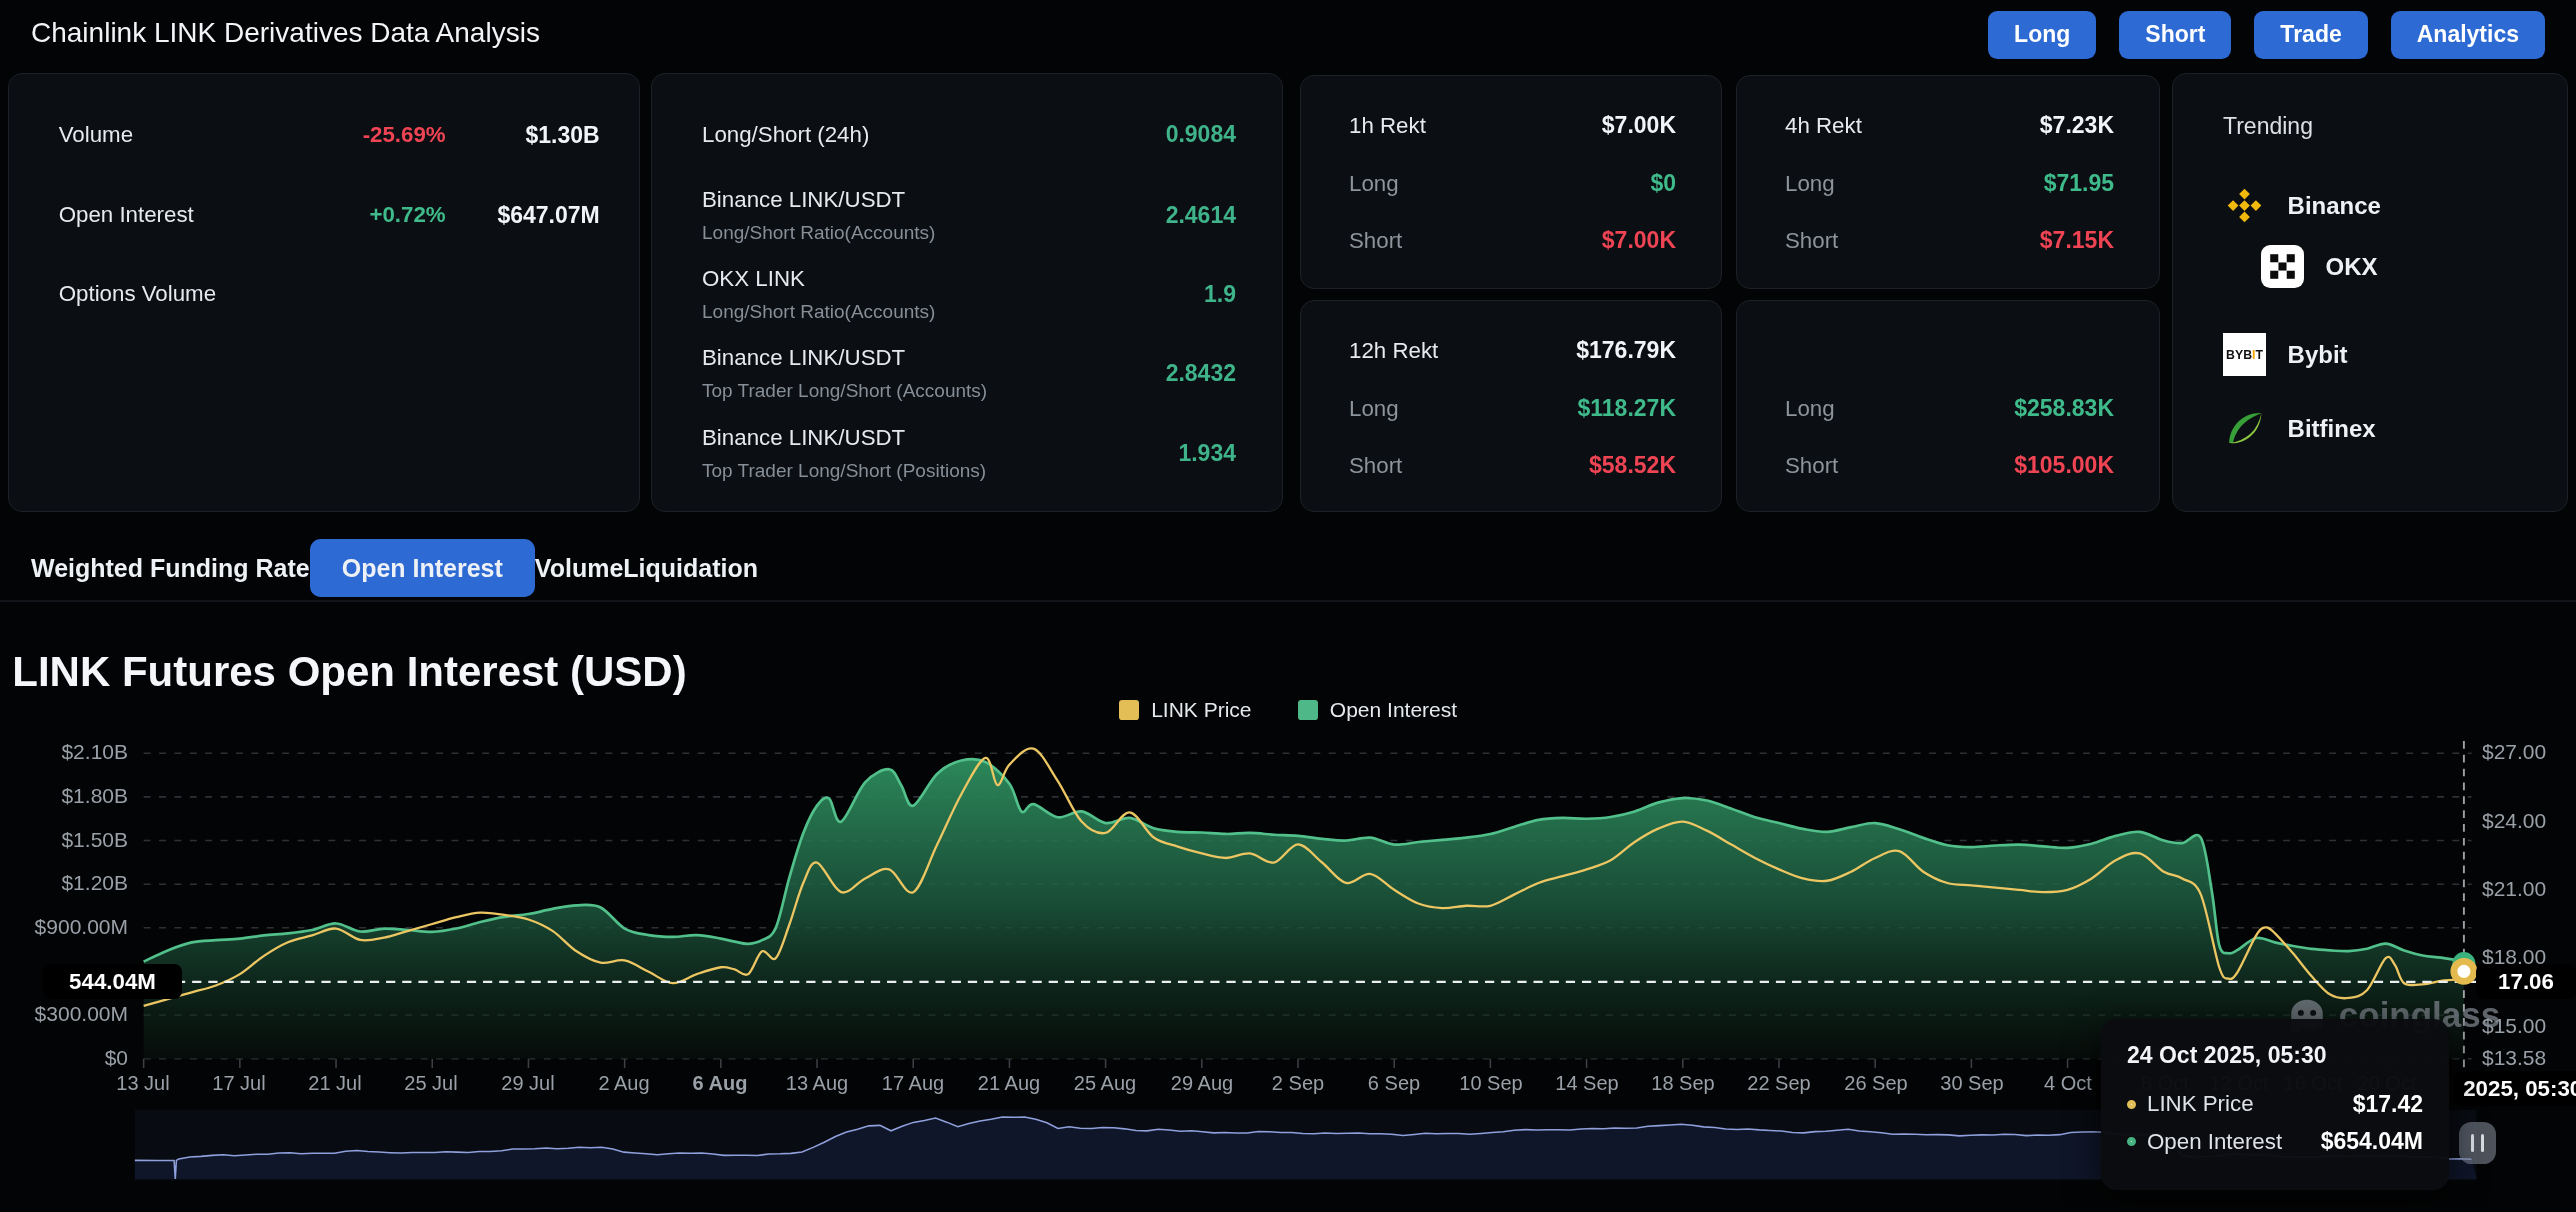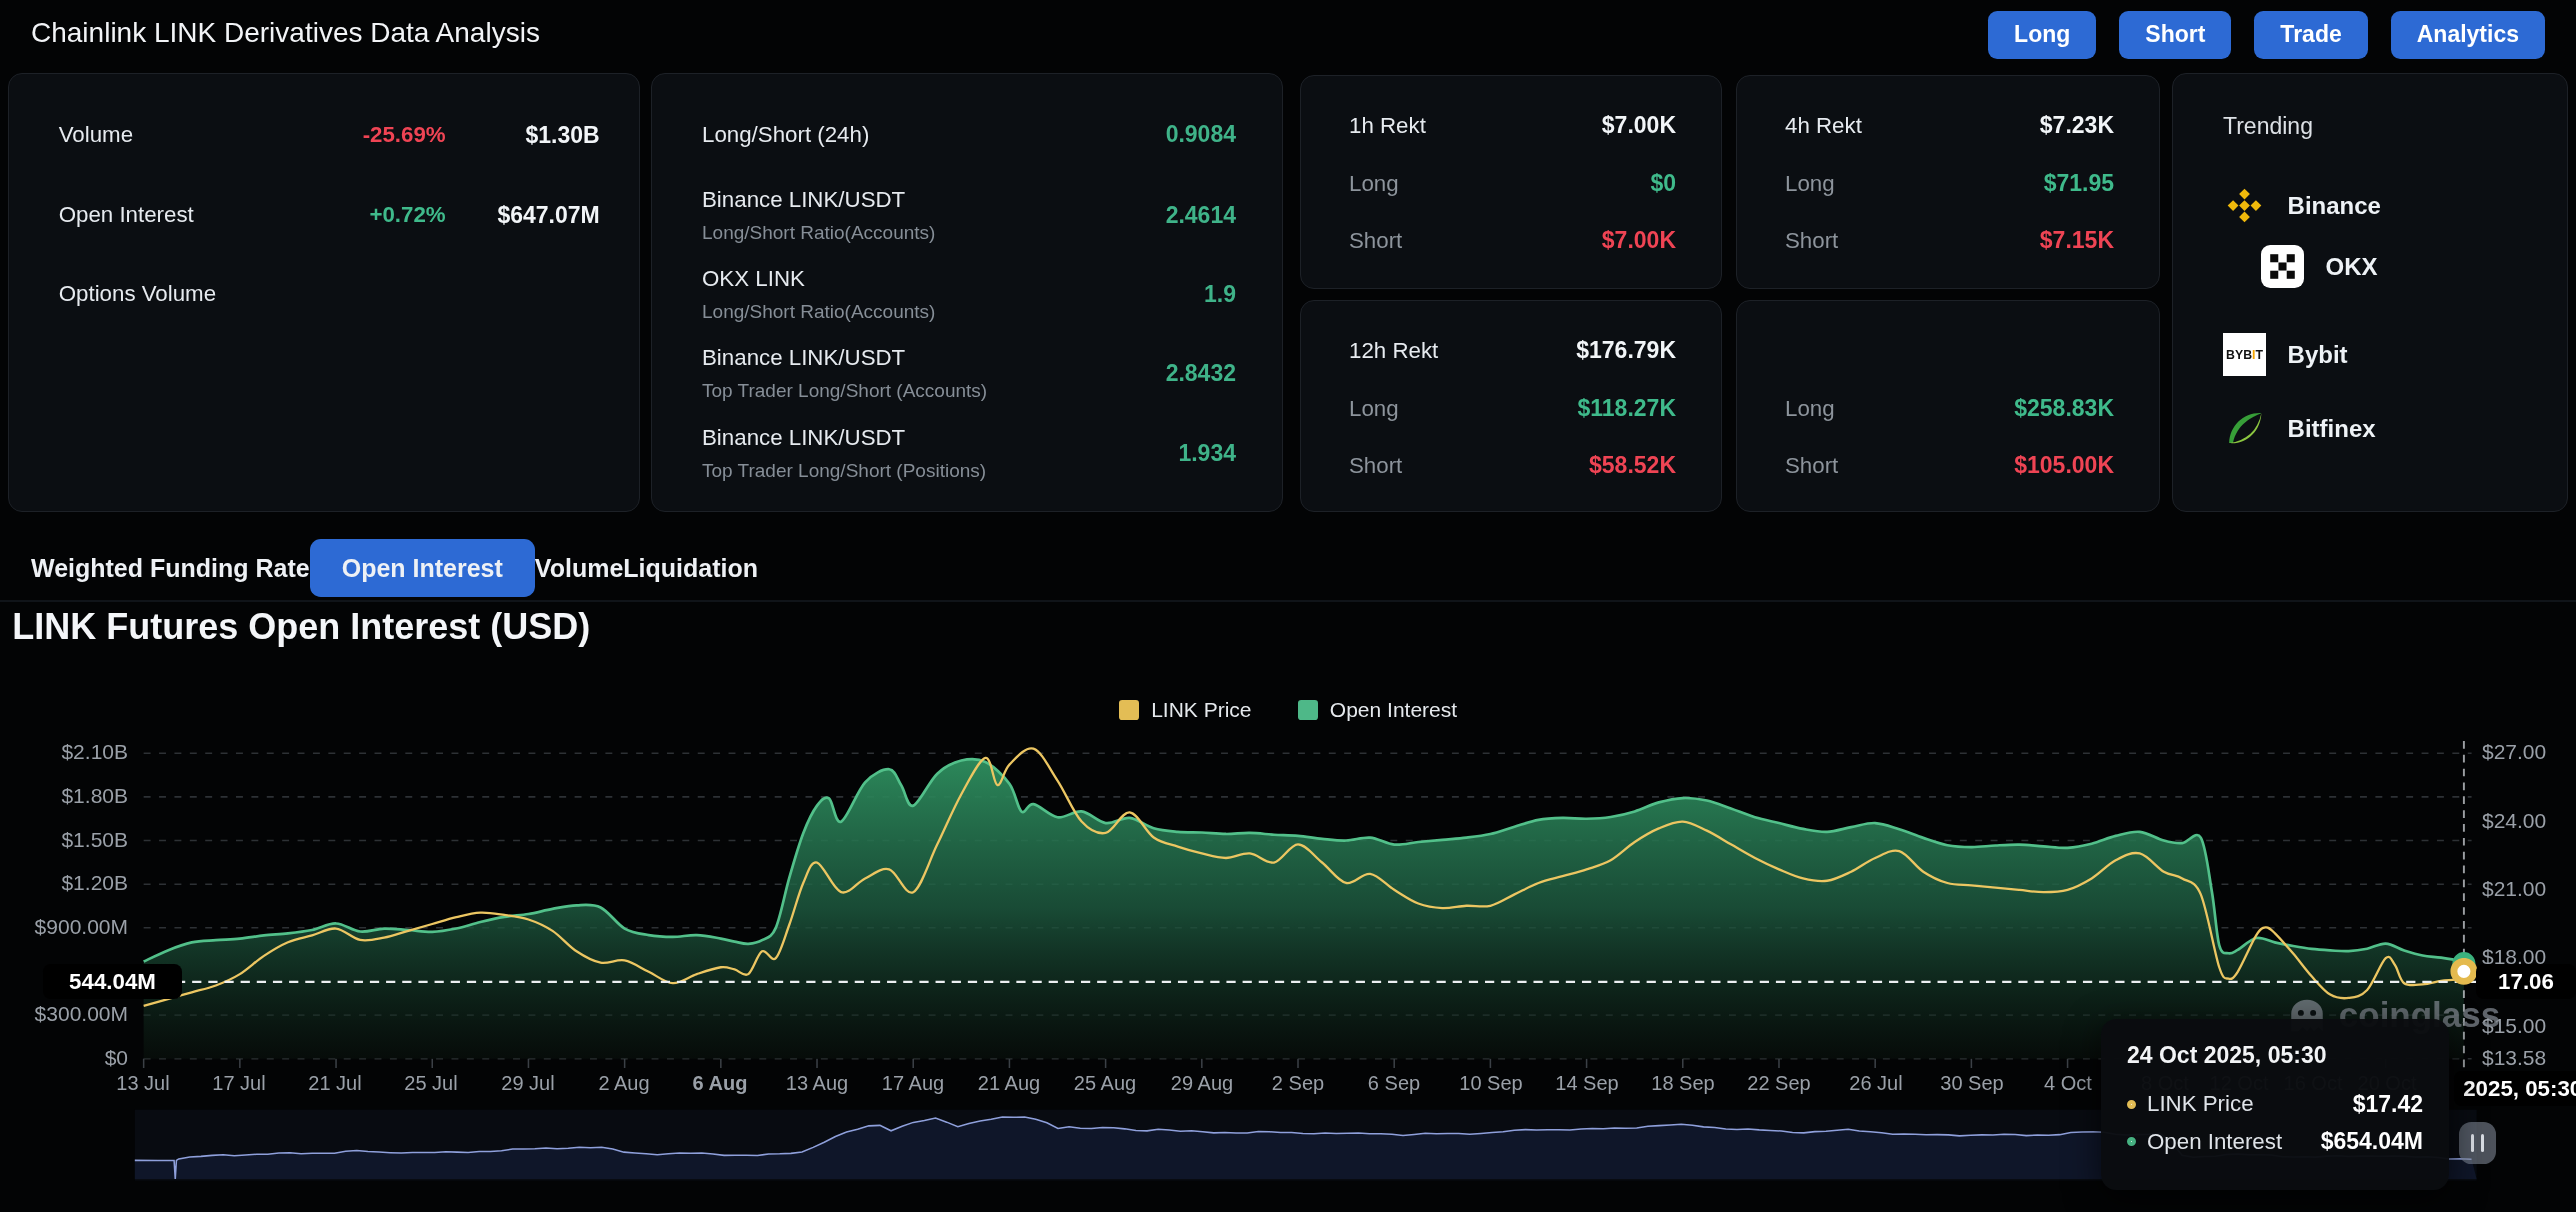--- a/index.html
+++ b/index.html
@@ -42,21 +42,21 @@
   .trend-ico{width:43px;height:43px;display:flex;align-items:center;justify-content:center;}
   .bybit-box{width:43px;height:43px;background:#fff;border-radius:0;display:flex;align-items:center;justify-content:center;
              font-size:12.3px;font-weight:700;color:#111;letter-spacing:0px;}
   .bybit-box .i{color:#f7a600;}
   
   #tabs{position:absolute;left:31px;top:538px;height:60px;display:flex;align-items:center;}
   .tab{font-size:25px;font-weight:700;color:#eef1f5;cursor:pointer;white-space:nowrap;}
   .tab.active{background:#2d6ad4;border-radius:10.8px;padding:14.6px 32px;}
   #tabs-divider{position:absolute;left:0;top:600px;width:100%;height:1.5px;background:#101419;}
   
-  #chart-title{position:absolute;left:12.3px;top:606px;font-size:36px;font-weight:700;color:#f4f6f9;}
+  #chart-title{position:absolute;left:12.3px;top:648px;font-size:42px;font-weight:700;color:#f4f6f9;}
   #legend{position:absolute;left:0;top:698px;width:2576px;display:flex;justify-content:center;gap:46px;}
   .leg-item{display:flex;align-items:center;gap:12.3px;}
   .leg-swatch{width:20px;height:20px;border-radius:3.1px;}
   .leg-label{font-size:21px;color:#e5e9ed;font-weight:500;}
   #main-chart,#nav-chart{position:absolute;left:0;z-index:1;}
   #main-chart{top:724px;}
   #nav-chart{top:1105px;}
   .axl{position:absolute;left:0;width:128px;text-align:right;font-size:21px;font-weight:500;color:#9aa0a8;z-index:2;}
   .axr{position:absolute;left:2482px;font-size:21px;font-weight:500;color:#9aa0a8;z-index:2;}
   .axx{position:absolute;top:1072px;width:116px;margin-left:-58px;text-align:center;font-size:20px;color:#9aa0a8;z-index:2;}
@@ -340,21 +340,21 @@
     <div class="axx" style="left: 913px;">17 Aug</div>
     <div class="axx" style="left: 1009px;">21 Aug</div>
     <div class="axx" style="left: 1105px;">25 Aug</div>
     <div class="axx" style="left: 1202px;">29 Aug</div>
     <div class="axx" style="left: 1298px;">2 Sep</div>
     <div class="axx" style="left: 1394px;">6 Sep</div>
     <div class="axx" style="left: 1491px;">10 Sep</div>
     <div class="axx" style="left: 1587px;">14 Sep</div>
     <div class="axx" style="left: 1683px;">18 Sep</div>
     <div class="axx" style="left: 1779px;">22 Sep</div>
-    <div class="axx" style="left: 1876px;">26 Jul</div>
+    <div class="axx" style="left: 1876px;">26 Sep</div>
     <div class="axx" style="left: 1972px;">30 Sep</div>
     <div class="axx" style="left: 2068px;">4 Oct</div>
     <div class="axx" style="left: 2165px;">8 Oct</div>
     <div class="axx" style="left: 2239px;">12 Oct</div>
     <div class="axx" style="left: 2313px;">16 Oct</div>
     <div class="axx" style="left: 2387px;">20 Oct</div>
   </div>
 
 <div class="badge" id="badge-oi">544.04M</div>
 <div class="badge" id="badge-price">17.06</div>

